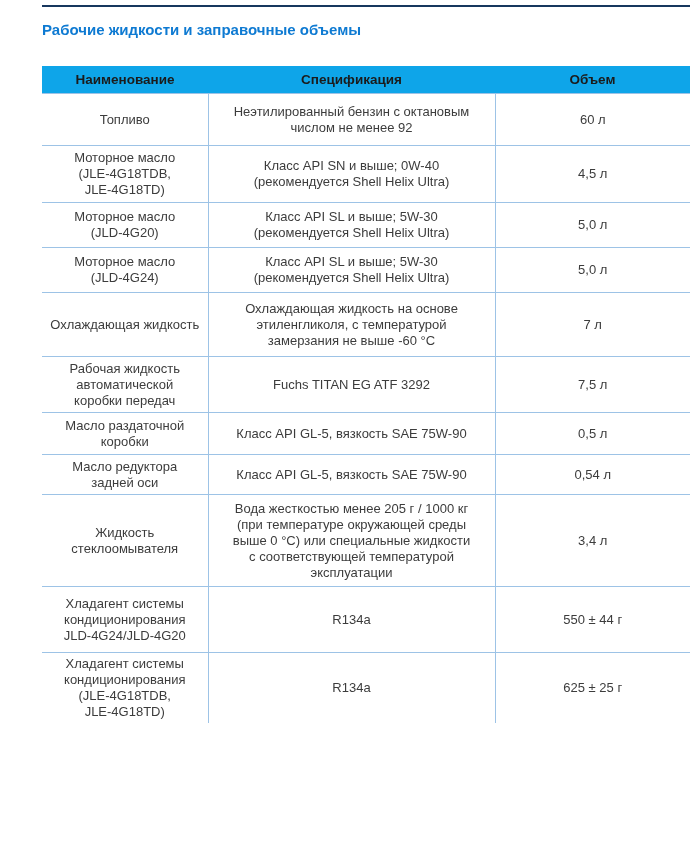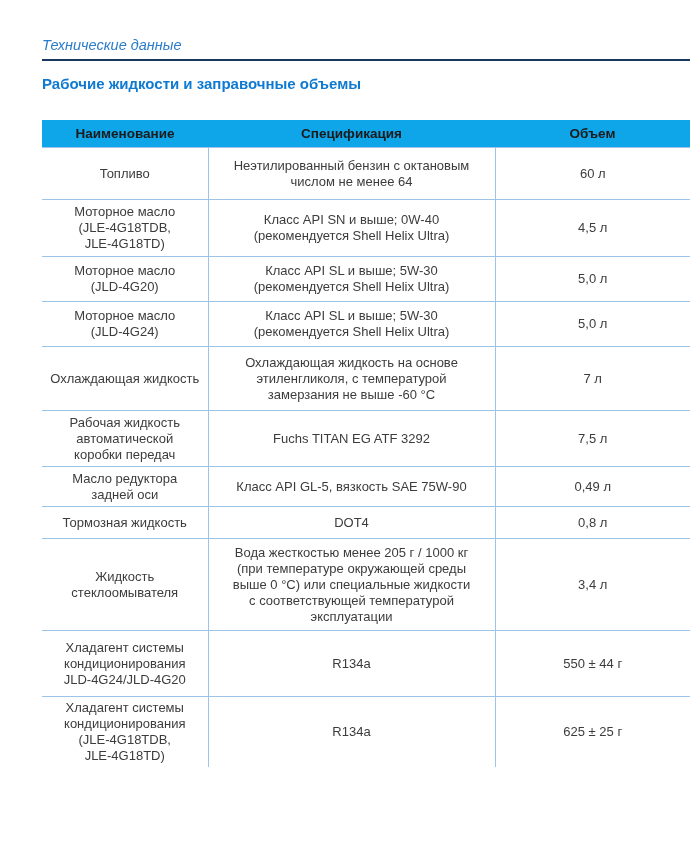--- a/index.html
+++ b/index.html
@@ -69,21 +69,20 @@
   }
   tbody td + td {
     border-left: 1px solid #9dc3e6;
   }
 </style>
 </head>
 <body>
 
 <div class="page">
 
-  <div class="section-label">Технические данные</div>
 
   <hr class="divider">
 
   <h1 class="page-title">Рабочие жидкости и заправочные объемы</h1>
 
   <table class="fluids">
     <colgroup>
       <col class="c-name">
         <col class="c-spec">
         <col class="c-vol">
@@ -92,21 +91,21 @@
       <tr>
         <th>Наименование</th>
         <th>Спецификация</th>
         <th>Объем</th>
       </tr>
     </thead>
     <tbody>
       <tr style="height:52px">
         <td>Топливо</td>
         <td>Неэтилированный бензин с октановым
-числом не менее 64</td>
+числом не менее 92</td>
         <td>60 л</td>
       </tr>
       <tr style="height:57px">
         <td>Моторное масло
 (JLE-4G18TDB,
 JLE-4G18TD)</td>
         <td>Класс API SN и выше; 0W-40
 (рекомендуется Shell Helix Ultra)</td>
         <td>4,5 л</td>
       </tr>
@@ -131,30 +130,31 @@
 замерзания не выше -60 °C</td>
         <td>7 л</td>
       </tr>
       <tr style="height:56px">
         <td>Рабочая жидкость
 автоматической
 коробки передач</td>
         <td>Fuchs TITAN EG ATF 3292</td>
         <td>7,5 л</td>
       </tr>
+      <tr style="height:42px">
+        <td>Масло раздаточной
+коробки</td>
+        <td>Класс API GL-5, вязкость SAE 75W-90</td>
+        <td>0,5 л</td>
+      </tr>
       <tr style="height:40px">
         <td>Масло редуктора
 задней оси</td>
         <td>Класс API GL-5, вязкость SAE 75W-90</td>
-        <td>0,49 л</td>
-      </tr>
-      <tr style="height:32px">
-        <td>Тормозная жидкость</td>
-        <td>DOT4</td>
-        <td>0,8 л</td>
+        <td>0,54 л</td>
       </tr>
       <tr style="height:92px">
         <td>Жидкость
 стеклоомывателя</td>
         <td>Вода жесткостью менее 205 г / 1000 кг
 (при температуре окружающей среды
 выше 0 °C) или специальные жидкости
 с соответствующей температурой
 эксплуатации</td>
         <td>3,4 л</td>

